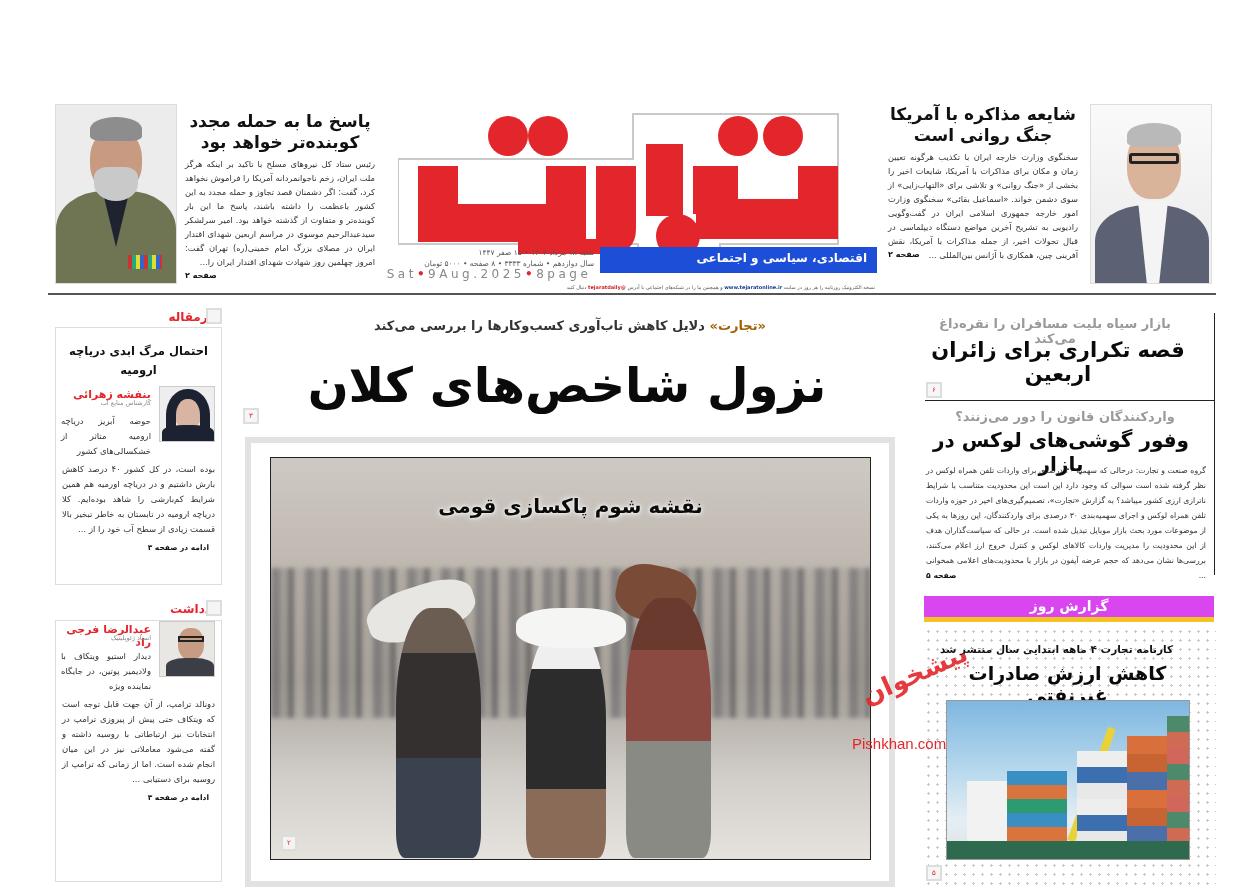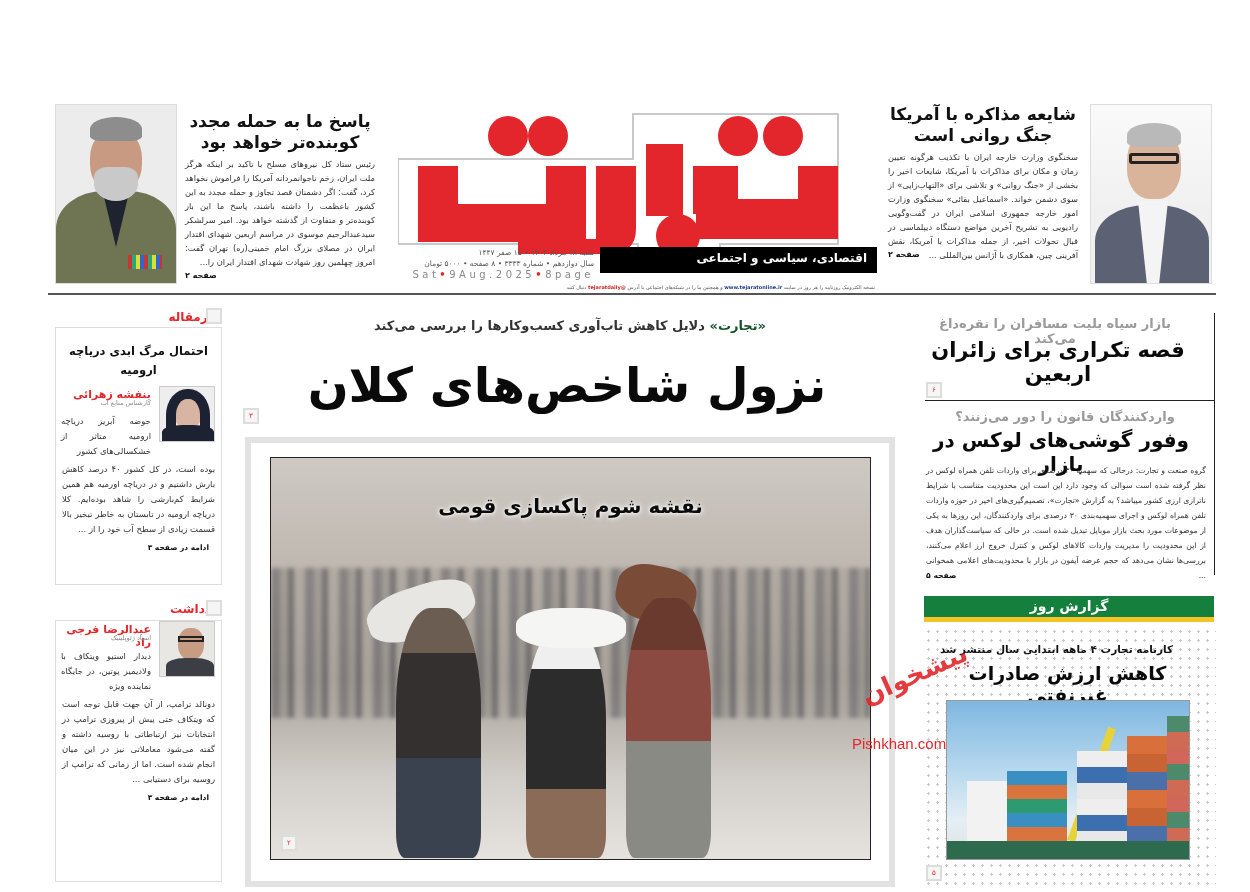--- a/index.html
+++ b/index.html
@@ -34,24 +34,24 @@
   .portrait-gen .head { position: absolute; left: 34px; top: 24px; width: 52px; height: 64px; border-radius: 45%; background: #c99a82; }
   .portrait-gen .hair { position: absolute; left: 34px; top: 12px; width: 52px; height: 24px; border-radius: 50% 50% 20% 20%; background: #8d8d8d; }
   .portrait-gen .beard { position: absolute; left: 38px; top: 62px; width: 44px; height: 34px; border-radius: 30% 30% 50% 50%; background: #c9c9c9; }
   .portrait-gen .uniform { position: absolute; left: 0; top: 86px; width: 120px; height: 94px; background: #6f7553; border-radius: 40% 40% 0 0; }
   .portrait-gen .collar { position: absolute; left: 48px; top: 92px; width: 24px; height: 50px; background: #1f2330; clip-path: polygon(0 0,100% 0,50% 100%); }
   .portrait-gen .ribbons { position: absolute; left: 72px; top: 150px; width: 34px; height: 14px; background: repeating-linear-gradient(90deg,#c33 0 4px,#2a7 4px 8px,#dd3 8px 12px,#36c 12px 16px); }
 
   
   .logo { position: absolute; left: 398px; top: 104px; width: 462px; height: 170px; }
   .logo svg { display: block; }
-  .tagline { position: absolute; left: 600px; top: 247px; width: 277px; height: 26px; background: #000000; border-radius: 0 0 0 0; }
+  .tagline { position: absolute; left: 600px; top: 247px; width: 277px; height: 26px; background: #1d4ed8; border-radius: 0 0 0 0; }
   .tagline span { position: absolute; right: 10px; top: 4px; color: #fff; font-size: 12px; font-weight: bold; direction: rtl; }
   .dateline { position: absolute; left: 384px; top: 247px; width: 210px; direction: rtl; font-size: 7.5px; line-height: 11px; color: #555; text-align: right; }
-  .dateline .en { direction: ltr; text-align: right; letter-spacing: 3.5px; font-size: 10px; color: #888; }
+  .dateline .en { direction: ltr; text-align: center; letter-spacing: 3.5px; font-size: 12px; color: #888; }
   .dateline .en b { color: #e3262b; }
   .online-note { position: absolute; left: 540px; top: 284px; width: 335px; font-size: 5px; color: #555; direction: rtl; white-space: nowrap; }
   .online-note b { color: #1a3d8a; }
   .online-note i { color: #c22; font-style: normal; font-weight: bold; }
 
   .rule-main { position: absolute; left: 48px; top: 293px; width: 1168px; height: 2px; background: #555; }
 
   
   .side-box { position: absolute; left: 55px; width: 167px; border: 1px solid #ddd; direction: rtl; }
   .side-label { position: absolute; left: 150px; width: 70px; height: 20px; direction: rtl; }
@@ -61,21 +61,21 @@
   .side-box .author-row { position: relative; height: 58px; margin: 0 6px; }
   .side-box .mug { position: absolute; right: 0; top: 0; width: 56px; height: 56px; border: 1px solid #ccc; background: #eee; overflow: hidden; }
   .side-box .author { position: absolute; right: 64px; top: 2px; font-size: 11px; color: #e3262b; font-weight: bold; }
   .side-box .role { position: absolute; right: 64px; top: 13px; font-size: 6.5px; color: #888; }
   .side-box .wrap-text { position: absolute; right: 64px; top: 28px; width: 90px; font-size: 8.5px; line-height: 15px; color: #333; text-align: justify; }
   .side-box .body { font-size: 8.5px; line-height: 15px; color: #333; margin: 18px 6px 0; text-align: justify; }
   .side-box .cont { font-size: 7.5px; font-weight: bold; margin: 6px 12px 0; text-align: right; }
 
   
   .kicker { position: absolute; left: 290px; top: 318px; width: 560px; text-align: center; direction: rtl; font-size: 13px; font-weight: bold; color: #333; }
-  .kicker .brand { color: #14532d; }
+  .kicker .brand { color: #a16207; }
   .headline { position: absolute; left: 262px; top: 345px; width: 610px; text-align: center; direction: rtl; font-size: 48px; font-weight: 900; color: #0a0a0a; letter-spacing: -2px; line-height: 80px; }
   .page-chip { position: absolute; width: 16px; height: 16px; border: 2px solid #ddd; background: #f6f6f6; font-size: 7px; color: #e3262b; text-align: center; line-height: 12px; }
 
   .photo-frame { position: absolute; left: 245px; top: 437px; width: 650px; height: 450px; border: 6px solid #e2e2e2; background: #fff; }
   .photo-main { position: absolute; left: 270px; top: 457px; width: 601px; height: 403px; border: 1px solid #222; overflow: hidden;
     background: linear-gradient(180deg,#cfc9c4 0%,#bdb6ae 30%,#a9a39c 55%,#d2cec9 80%,#e6e3df 100%); }
   .photo-main .crowd { position: absolute; left: 0; top: 110px; width: 100%; height: 150px;
     background: repeating-linear-gradient(90deg,#5b5b5f 0 9px,#8d8a85 9px 17px,#3e3f44 17px 23px,#a7a19a 23px 34px); opacity: .55; filter: blur(2px); }
   .photo-main .fig { position: absolute; border-radius: 40% 40% 10% 10%; }
   .photo-main .f1 { left: 125px; top: 150px; width: 85px; height: 250px; background: linear-gradient(180deg,#6b5d52 0 18%,#33302f 18% 60%,#3a4250 60% 100%); }
@@ -91,21 +91,21 @@
   .rc { position: absolute; direction: rtl; }
   .vrule { position: absolute; left: 1214px; top: 313px; width: 1px; height: 262px; background: #222; }
   .hrule-r { position: absolute; left: 925px; top: 400px; width: 290px; height: 1px; background: #222; }
   .rc-kick1 { left: 925px; top: 316px; width: 260px; text-align: center; font-size: 13px; font-weight: bold; color: #9a9a9a; }
   .rc-head1 { left: 922px; top: 338px; width: 272px; text-align: center; font-size: 21px; font-weight: 900; color: #0a0a0a; letter-spacing: -1px; }
   .rc-kick2 { left: 925px; top: 409px; width: 280px; text-align: center; font-size: 13px; font-weight: bold; color: #9a9a9a; }
   .rc-head2 { left: 925px; top: 428px; width: 272px; text-align: center; font-size: 20px; font-weight: 900; color: #0a0a0a; letter-spacing: -1px; }
   .rc-body { left: 926px; top: 463px; width: 280px; font-size: 7.7px; line-height: 15px; text-align: justify; color: #333; }
   .rc-body .pref { display: block; text-align: left; font-weight: bold; color: #111; margin-top: -15px; direction: ltr; }
 
-  .report-band { position: absolute; left: 924px; top: 596px; width: 290px; height: 26px; background: #15803d; border-bottom: 5px solid #f6c324; }
+  .report-band { position: absolute; left: 924px; top: 596px; width: 290px; height: 26px; background: #d946ef; border-bottom: 5px solid #f6c324; }
   .report-band span { display: block; text-align: center; color: #fff; font-size: 14px; font-weight: bold; line-height: 21px; direction: rtl; }
   .dotted-box { position: absolute; left: 924px; top: 627px; width: 292px; height: 260px;
     background-image: radial-gradient(#c9c9c9 1px, transparent 1.3px); background-size: 9px 9px; }
   .rep-kick { left: 940px; top: 643px; width: 260px; text-align: left; font-size: 10.5px; font-weight: bold; color: #111; }
   .rep-head { left: 935px; top: 662px; width: 265px; text-align: center; font-size: 19px; font-weight: 900; color: #0a0a0a; letter-spacing: -1px; }
   .port-photo { position: absolute; left: 946px; top: 700px; width: 244px; height: 160px; border: 1px solid #999; overflow: hidden;
     background: linear-gradient(180deg,#7fb7e0 0%,#b8d9ee 45%,#e4eef4 75%,#dfe3e3 100%); }
   .port-photo .ship { position: absolute; left: 20px; top: 80px; width: 100px; height: 60px; background: #f2f2f2; }
   .port-photo .stack { position: absolute; bottom: 18px; }
   .port-photo .crane { position: absolute; left: 120px; top: 20px; width: 8px; height: 120px; background: #e8d23a; transform: rotate(20deg); transform-origin: bottom; }

